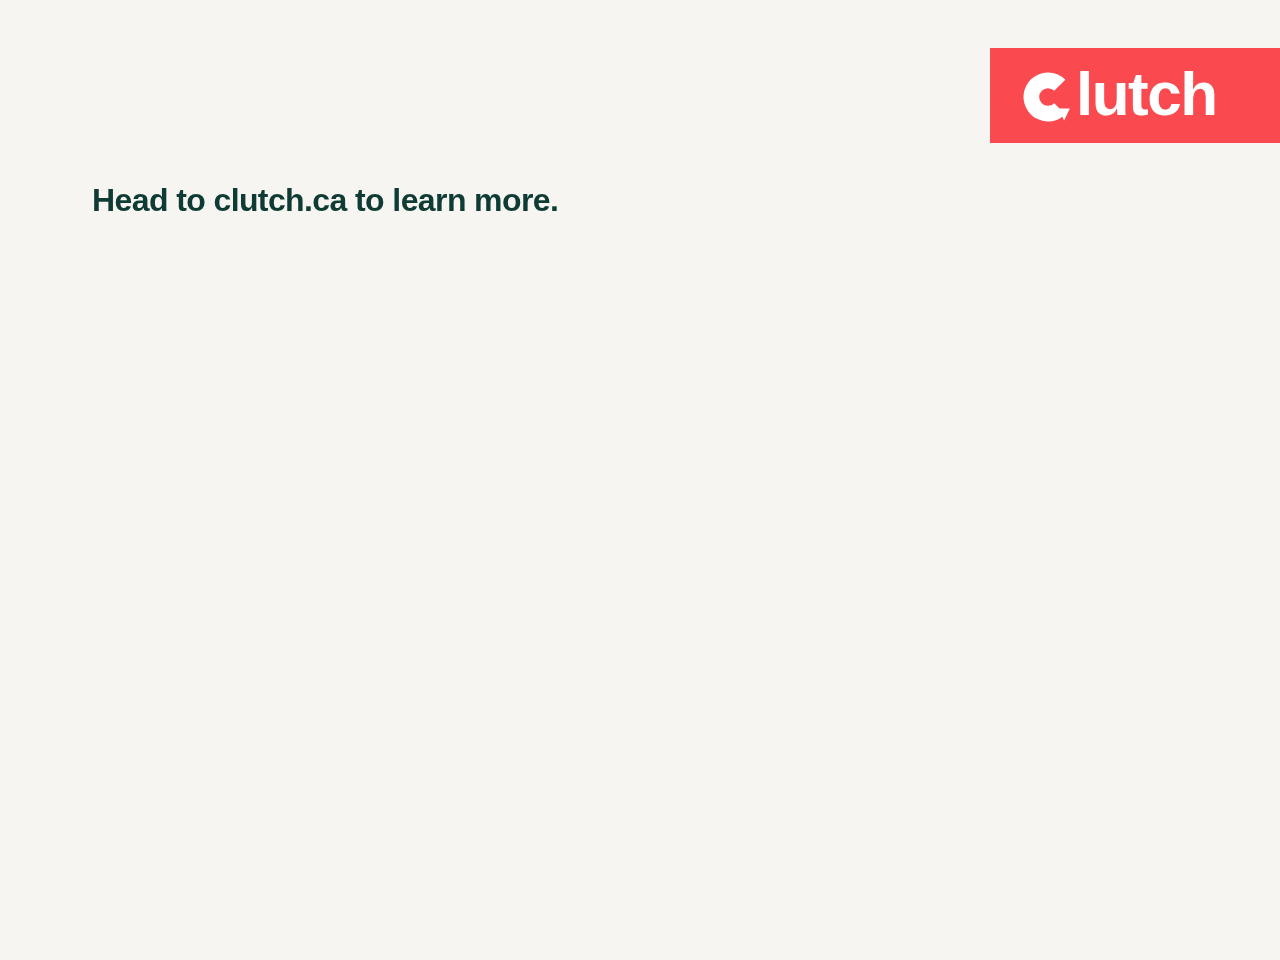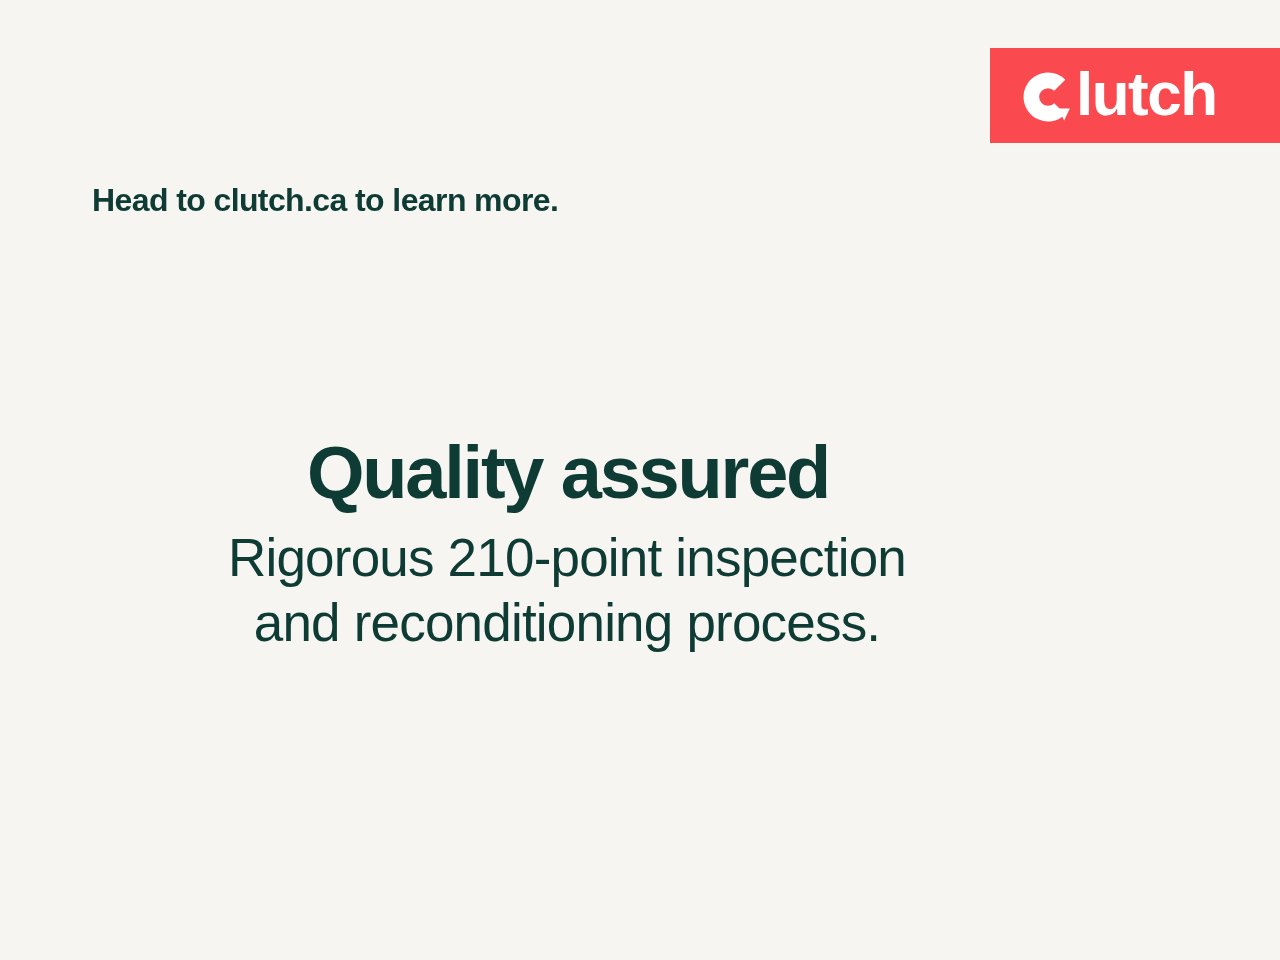--- a/index.html
+++ b/index.html
@@ -16,21 +16,20 @@
     font-family:"Liberation Sans", sans-serif;
     position:relative;
     -webkit-font-smoothing:antialiased;
   }
 
   
   .slide {
     position:absolute;
     inset:0;
     background:#f6f5f2;
-    text-align:center;
   }
 
   
   .brand-banner {
     position:absolute;
     left:990px;
     top:48px;
     width:300px;            
     height:95px;
     background:#fa4a50;
@@ -130,24 +129,14 @@
 
         <path fill="#ffffff" d="M46,70 L62,70 L54,92 Z"></path>
       </svg>
 
       <span class="brand-wordmark">lutch</span>
     </div>
   </div>
 
   <div class="lead-line">Head to clutch.ca to learn more.</div>
 
-  <div class="copy-block">
-
-    <h1 class="headline">Quality assured</h1>
-
-    <p class="subcopy">
-      <span class="subcopy-line">Rigorous 210-point inspection</span>
-      <span class="subcopy-line">and reconditioning process.</span>
-    </p>
-
-  </div>
 
 </div>
 
 </body></html>

